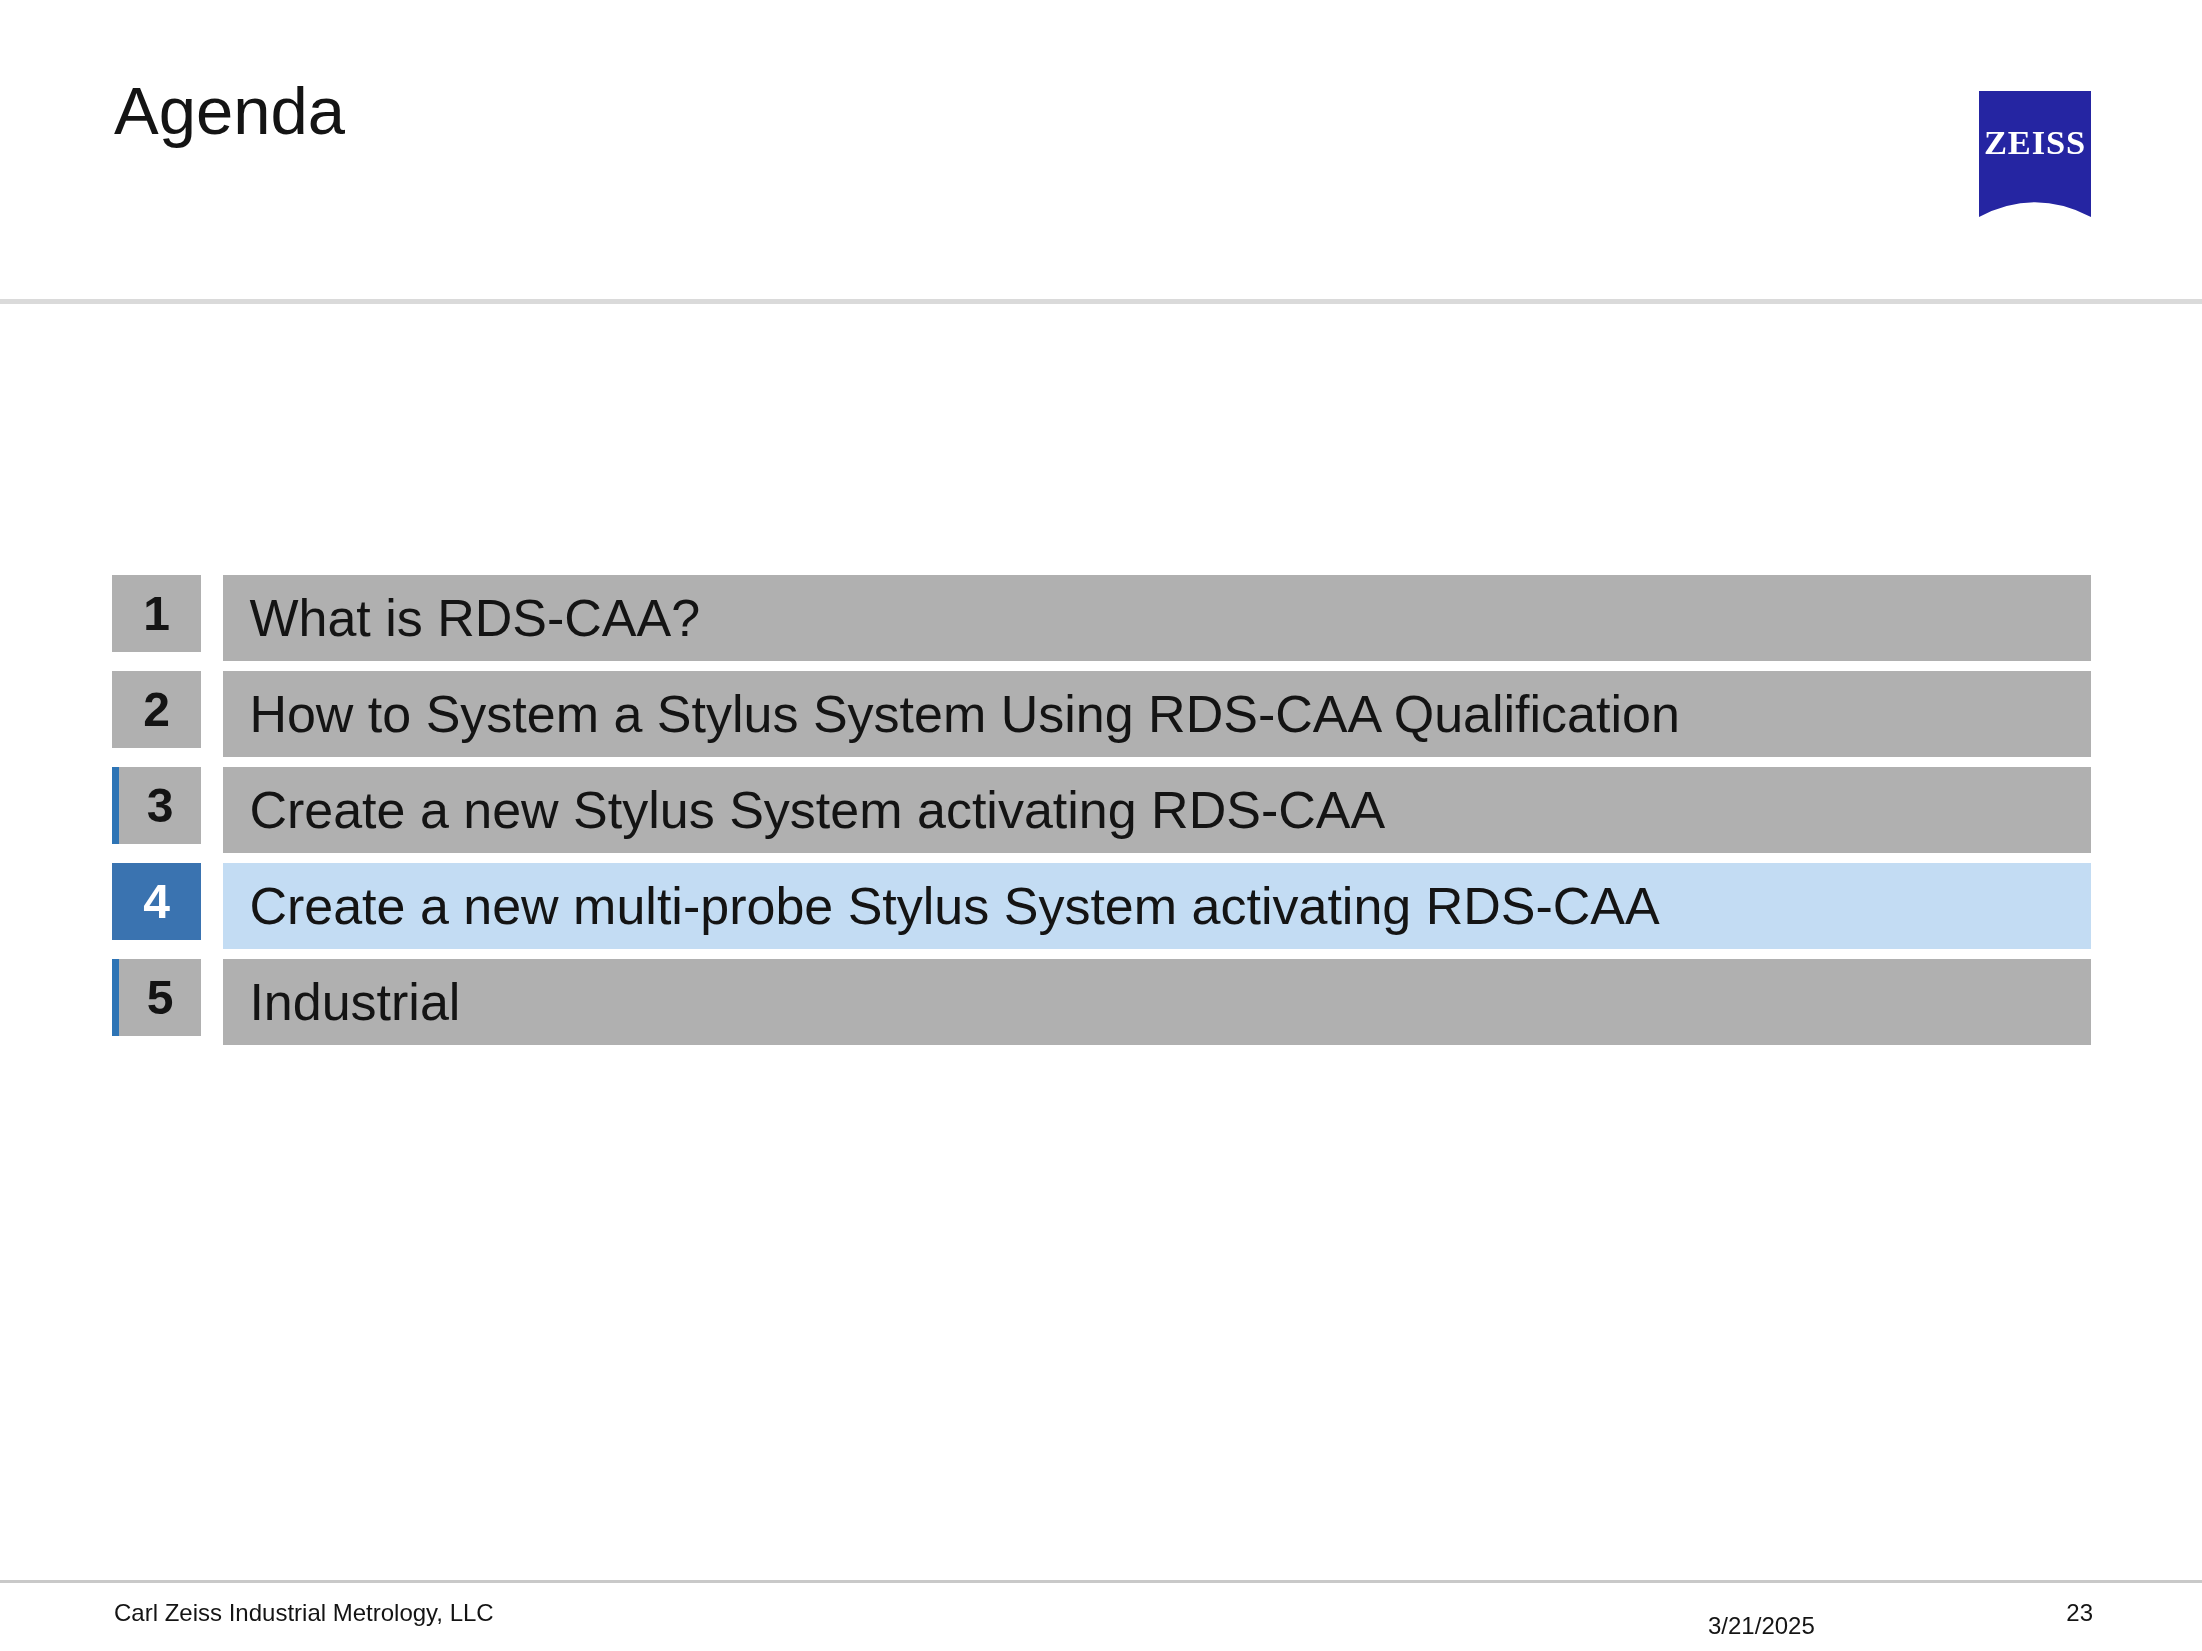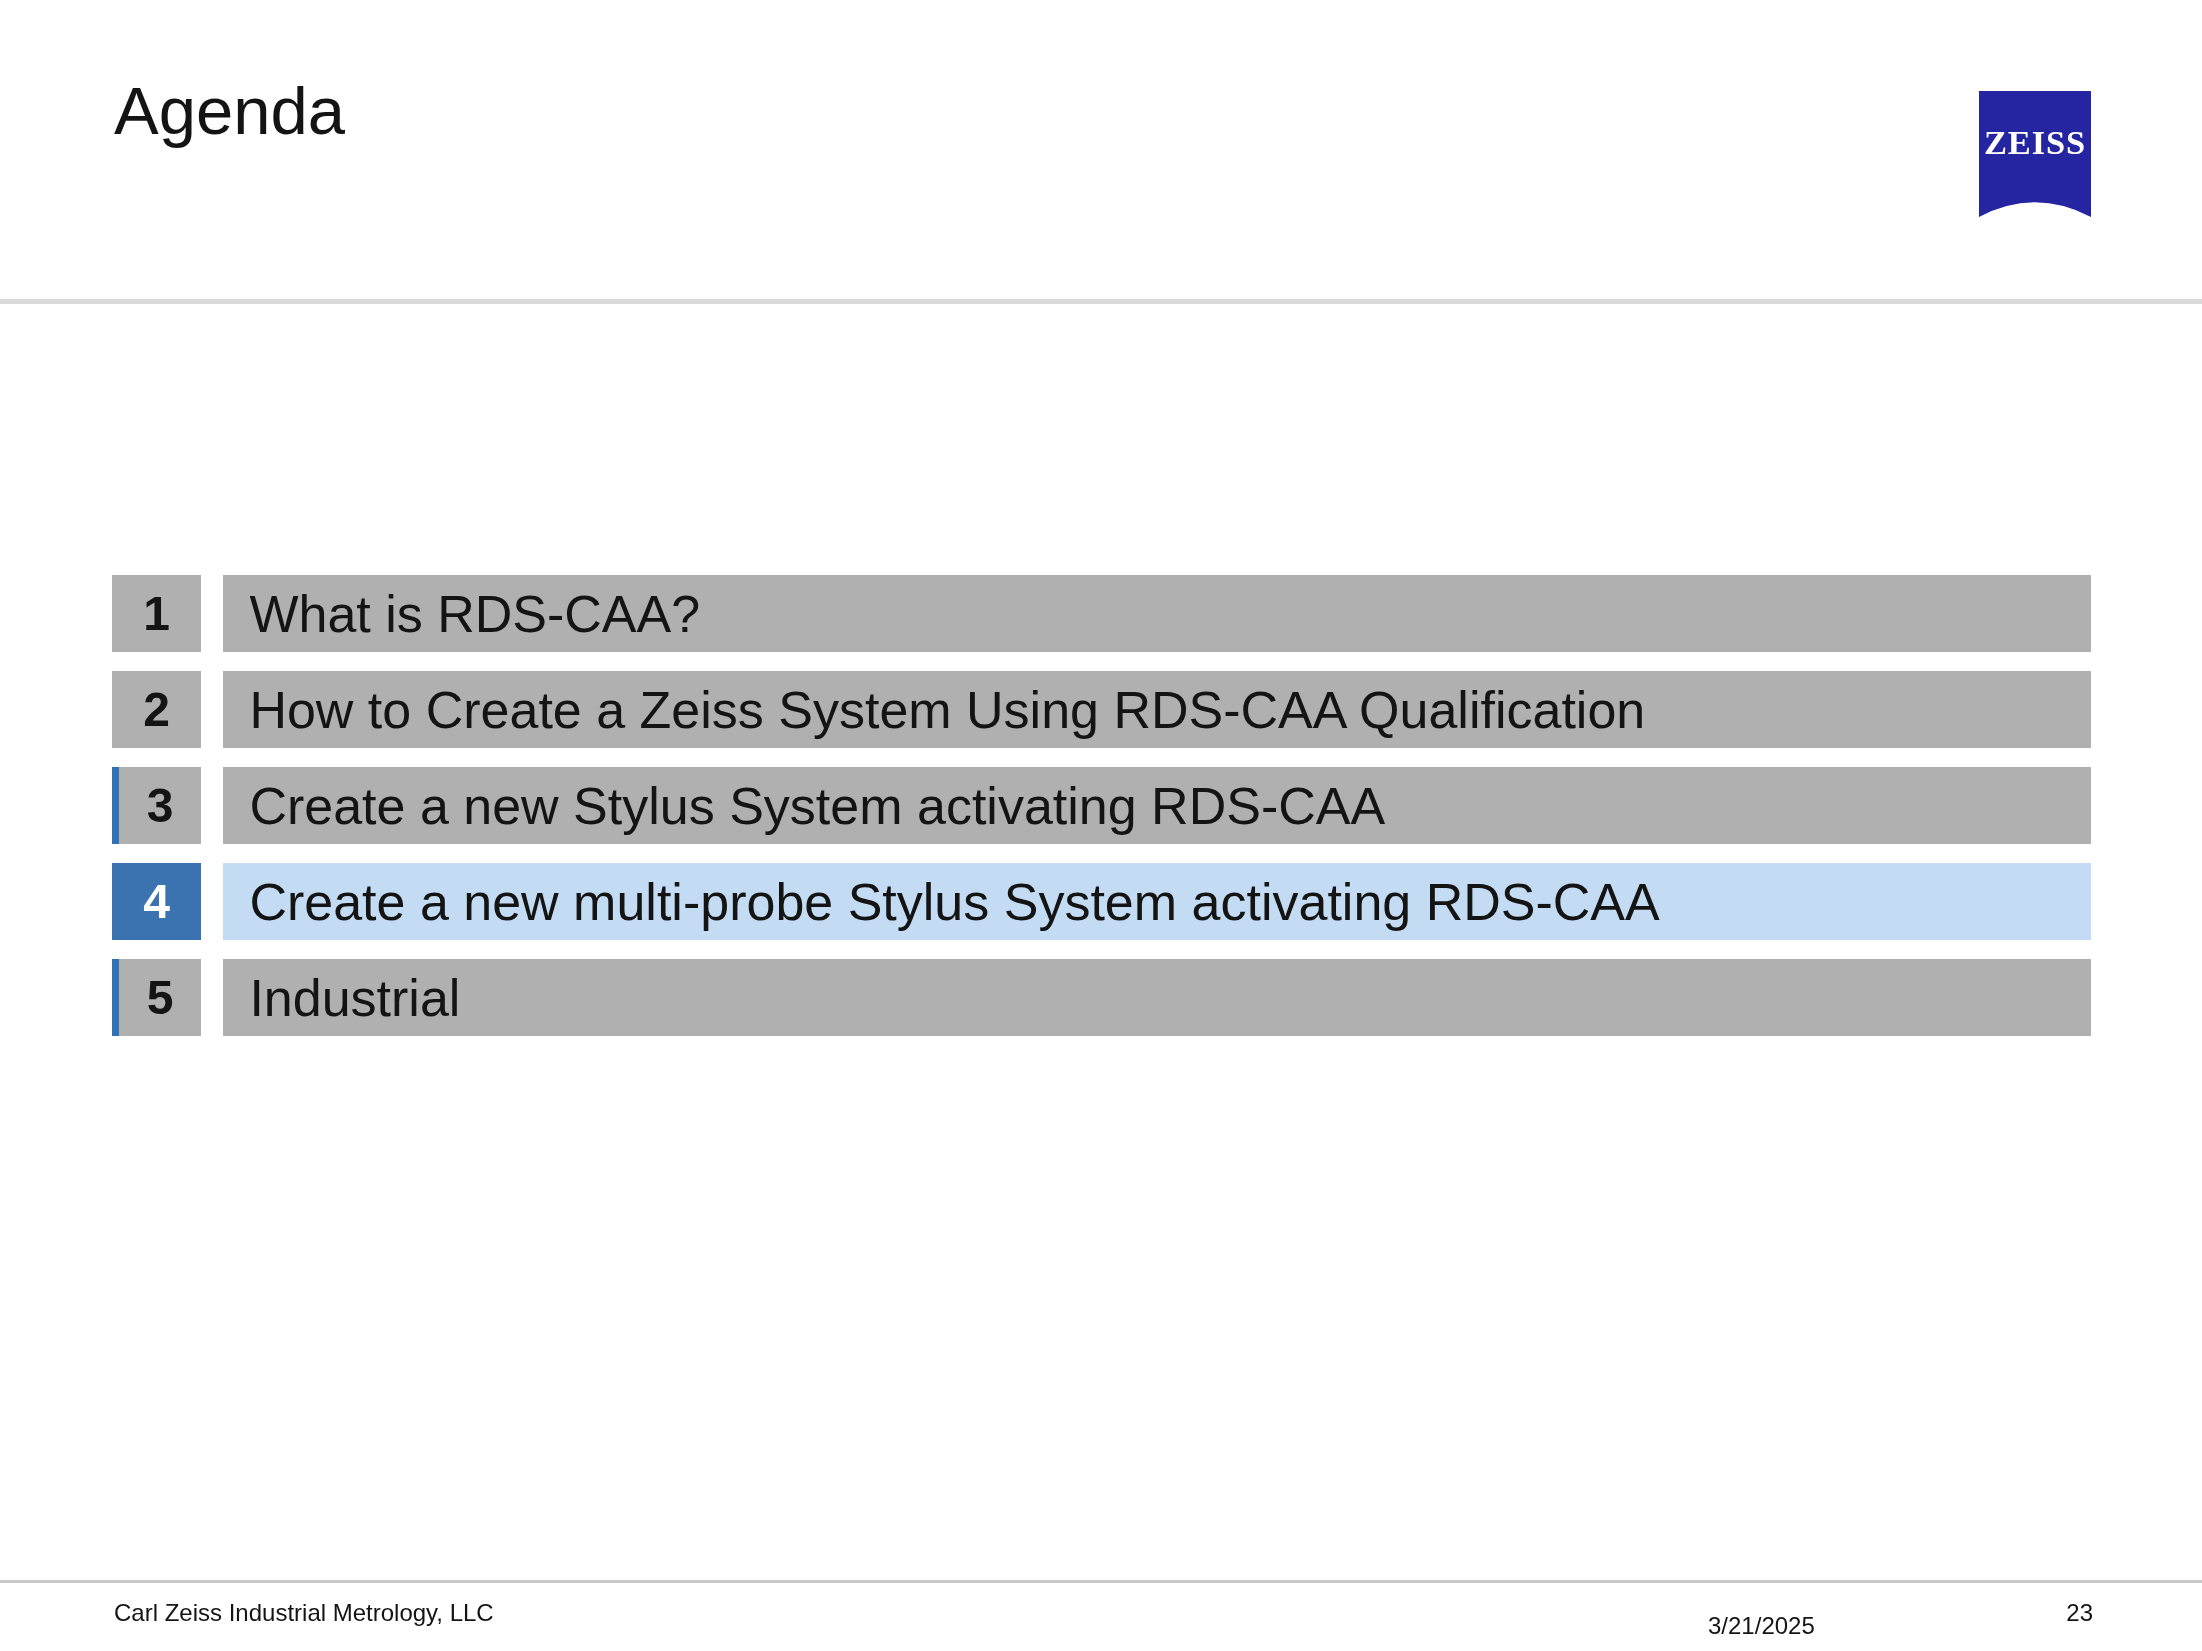--- a/index.html
+++ b/index.html
@@ -59,21 +59,21 @@
   }
   .num.stripe {
     border-left: 7.7px solid var(--stripe-blue, #2E74B5);
   }
   .num.active {
     background: var(--number-active-bg, #3A73B0);
     color: #ffffff;
   }
   .bar {
     flex: 1 1 auto;
-    height: 77px;
+    height: 86px;
     background: var(--bar-gray, #B0B0B0);
     display: flex;
     align-items: center;
     padding-left: 26px;
     box-sizing: border-box;
     font-size: 52px;
     color: var(--text, #141414);
     white-space: nowrap;
     overflow: hidden;
   }
@@ -131,21 +131,21 @@
   <div class="row">
     <div class="num">1</div>
     <div class="bar">
       <span>What is RDS-CAA?</span>
     </div>
   </div>
 
   <div class="row">
     <div class="num">2</div>
     <div class="bar">
-      <span>How to Create a Zeiss System Using RDS-CAA Qualification</span>
+      <span>How to System a Stylus System Using RDS-CAA Qualification</span>
     </div>
   </div>
 
   <div class="row">
     <div class="num stripe">3</div>
     <div class="bar">
       <span>Create a new Stylus System activating RDS-CAA</span>
     </div>
   </div>
 

